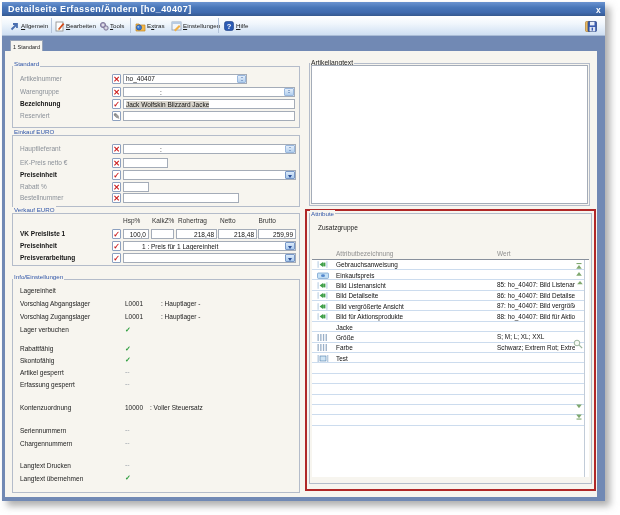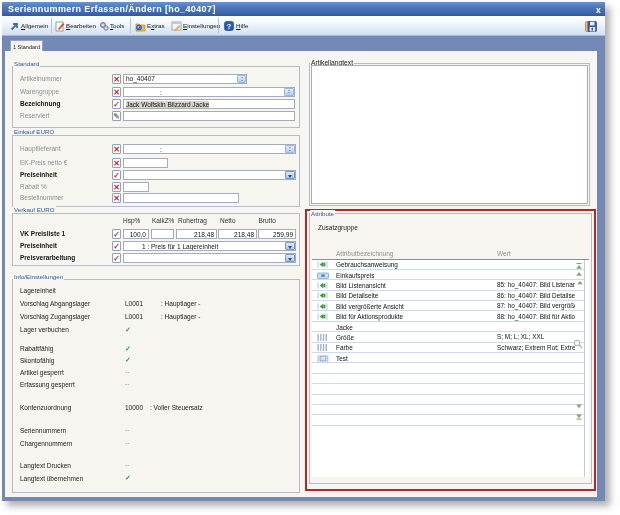--- a/index.html
+++ b/index.html
@@ -42,21 +42,21 @@
 .val { position:absolute; font-size:6.5px; color:#222; white-space:nowrap; }
 .row-sep { border-bottom:1px solid #ccdcee; }
 .arow { position:absolute; left:0; width:272px; height:10.4px; }
 .atext { position:absolute; left:24px; top:1.8px; font-size:6.4px; color:#111; white-space:nowrap; }
 .avalue { position:absolute; left:185px; top:1.2px; font-size:6.4px; color:#111; white-space:nowrap; width:78px; height:9px; line-height:8px; overflow:hidden; }
 svg { position:absolute; }
 
 </style></head><body>
 <div class="win">
 <div class="tbar">
-      <span class="tt">Seriennummern Erfassen/Ändern [ho_40407]</span>
+      <span class="tt">Detailseite Erfassen/Ändern [ho_40407]</span>
       <span class="x">x</span>
     </div>
 <div class="mbar">
 <svg style="left:8px;top:6px" width="9" height="9" viewBox="0 0 9 9">
         <path d="M1.5 7.5 L6.5 2.5 M3 2 L7 2 L7 6" stroke="#4a6fb0" stroke-width="1.8" fill="none"></path>
       </svg>
 <span class="mi" style="left:19px"><u>A</u>llgemein</span>
 <div class="msep" style="left:49px"></div>
 <svg style="left:53px;top:5px" width="10" height="11" viewBox="0 0 10 11">
         <rect x="1" y="1" width="7" height="9" fill="#fdfdfd" stroke="#8a8a8a" stroke-width="0.8"></rect>

